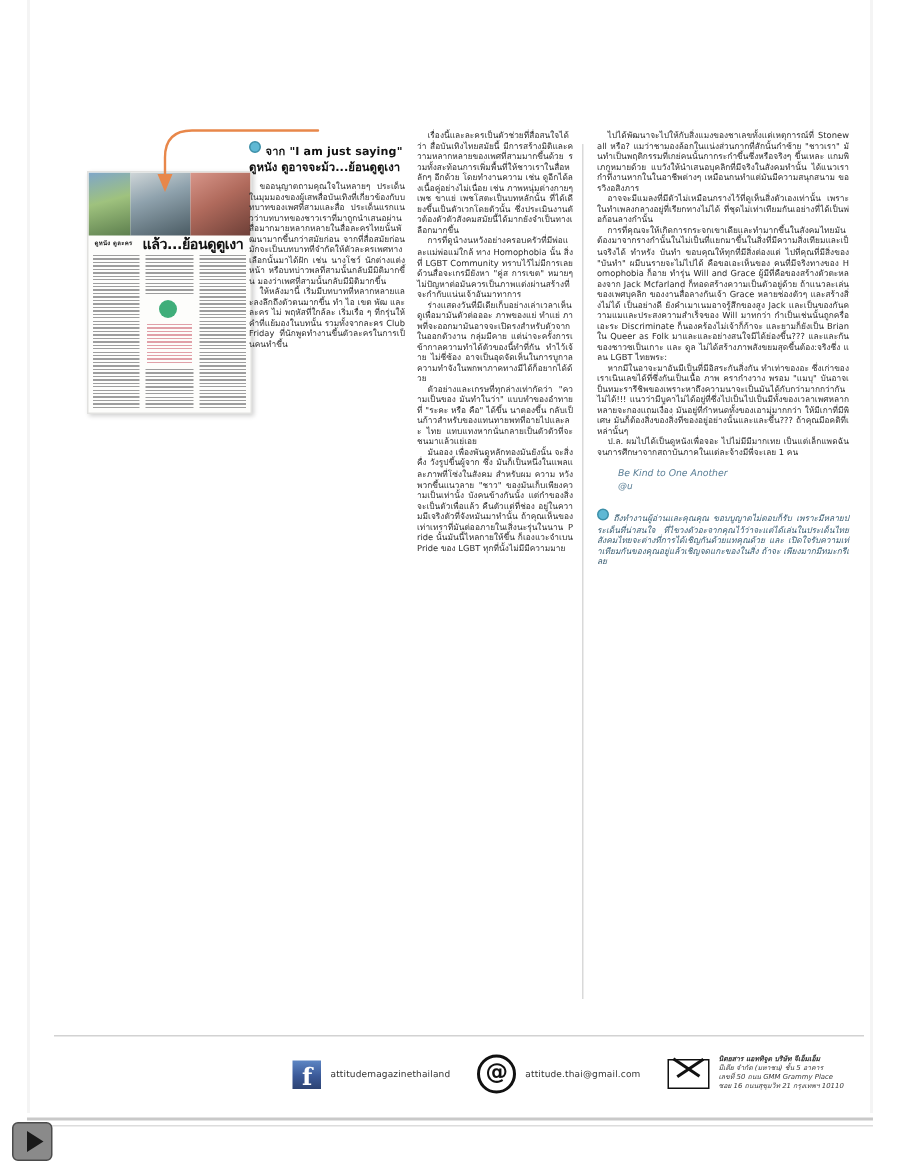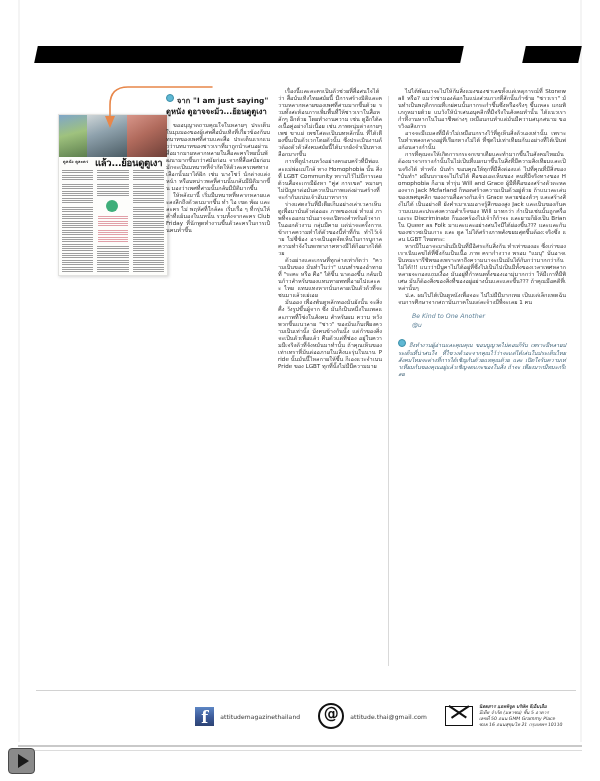--- a/index.html
+++ b/index.html
@@ -443,27 +443,20 @@
   }
 </style>
 </head>
 <body>
 
 <div class="page">
 
   <div class="left-rule"></div>
   <div class="right-rule"></div>
 
-  <div class="masthead">
-    <div class="masthead-bar seg-a"></div>
-    <div class="masthead-wedge" style="left:416px;"></div>
-    <div class="masthead-title">IN BOX</div>
-    <div class="masthead-wedge" style="left:492px;"></div>
-    <div class="masthead-bar seg-b"></div>
-  </div>
 
   <div class="content">
 
     <div class="thumb-wrap">
       <div class="thumb">
         <div class="thumb-photos">
           <div class="tp tp1"></div>
           <div class="tp tp2"></div>
           <div class="tp tp3"></div>
         </div>

